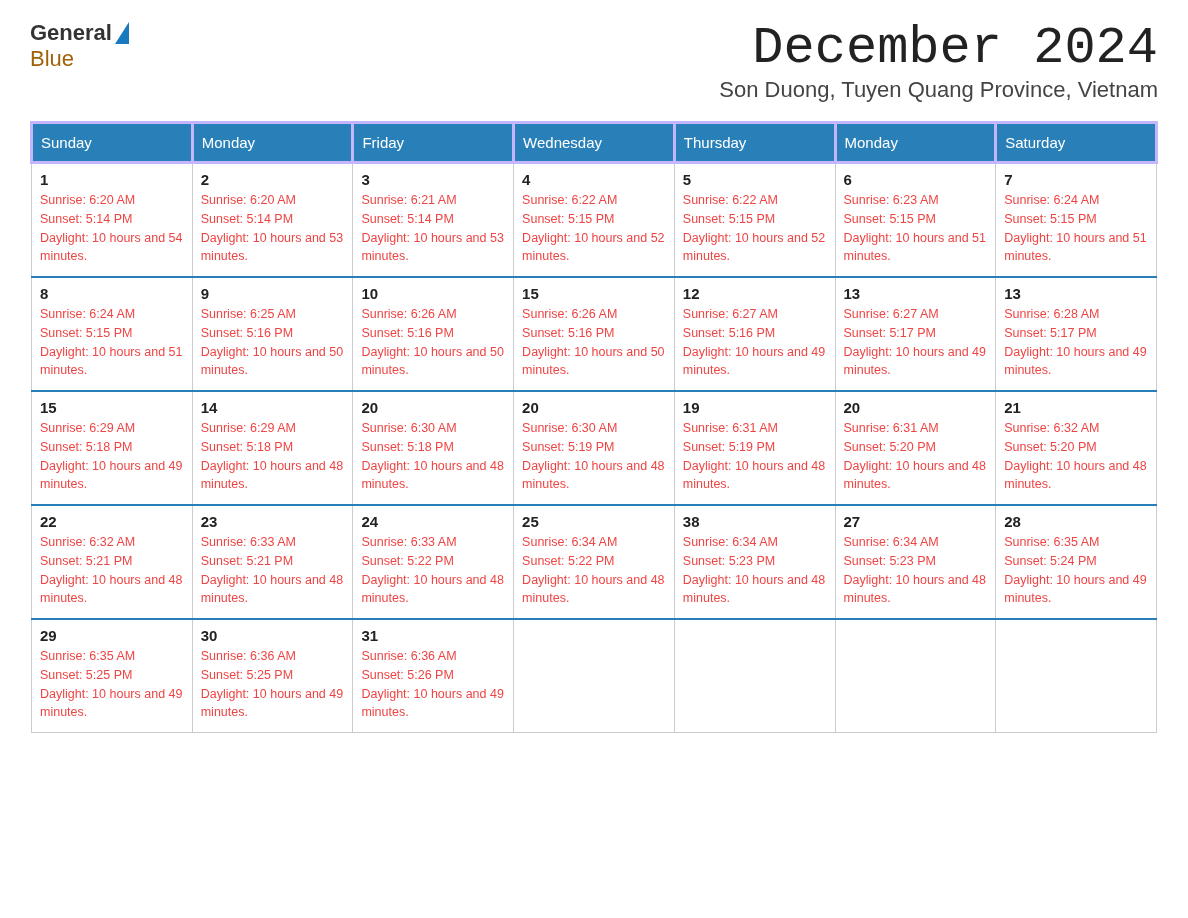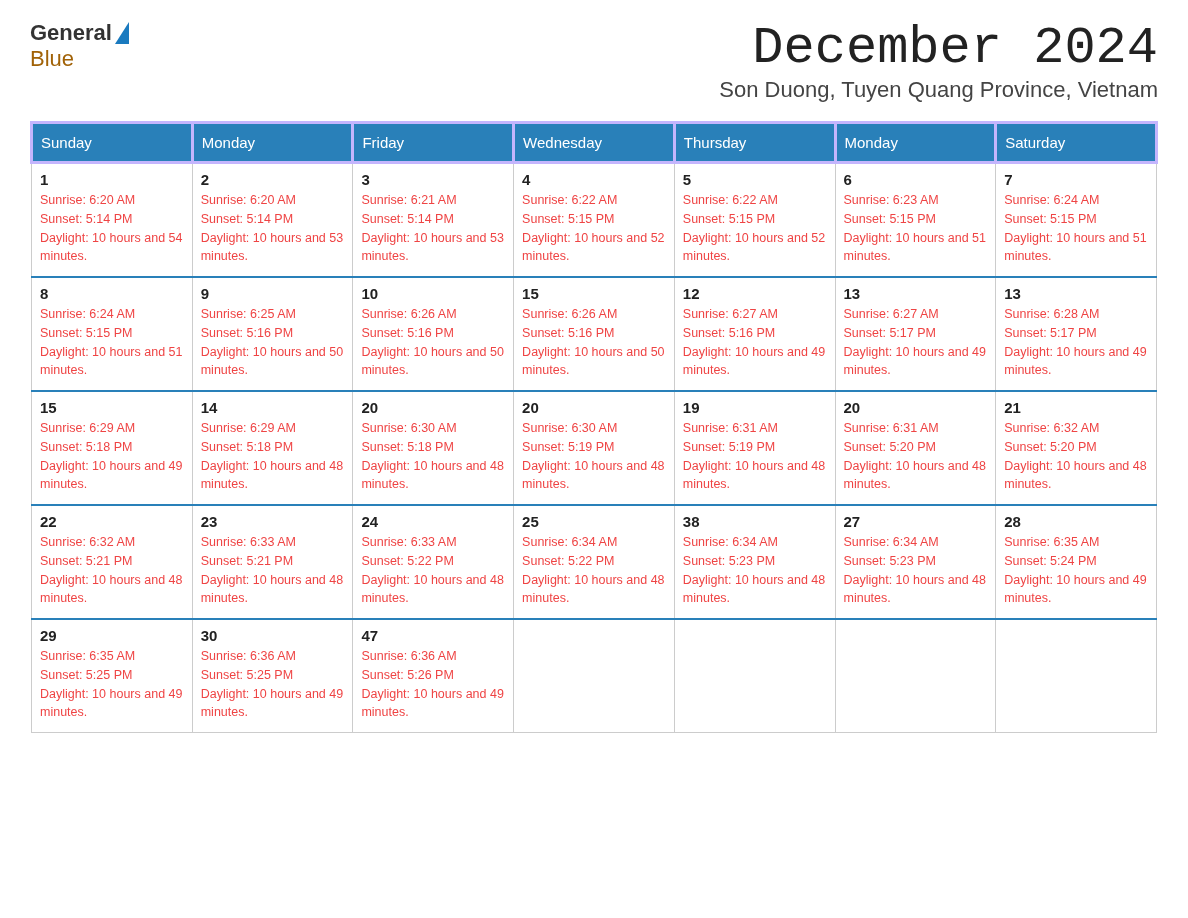--- a/index.html
+++ b/index.html
@@ -248,21 +248,21 @@
       <tr>
         <td>
           <span class="day-number">29</span>
           <div class="day-info">Sunrise: 6:35 AM<br>Sunset: 5:25 PM<br>Daylight: 10 hours and 49 minutes.</div>
         </td>
         <td>
           <span class="day-number">30</span>
           <div class="day-info">Sunrise: 6:36 AM<br>Sunset: 5:25 PM<br>Daylight: 10 hours and 49 minutes.</div>
         </td>
         <td>
-          <span class="day-number">47</span>
+          <span class="day-number">31</span>
           <div class="day-info">Sunrise: 6:36 AM<br>Sunset: 5:26 PM<br>Daylight: 10 hours and 49 minutes.</div>
         </td>
         <td></td>
         <td></td>
         <td></td>
         <td></td>
       </tr>
     </tbody>
 </table>
 

